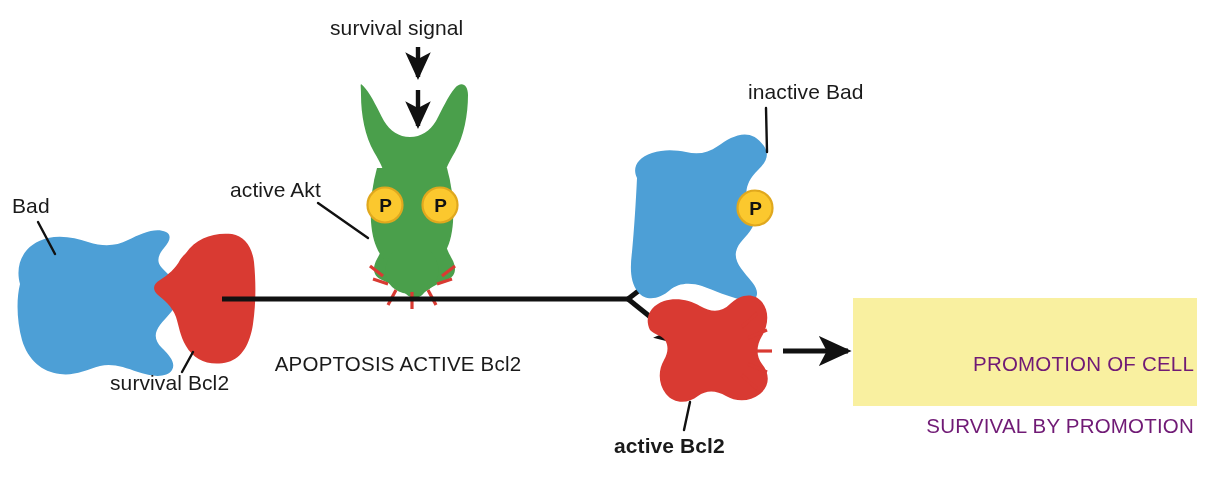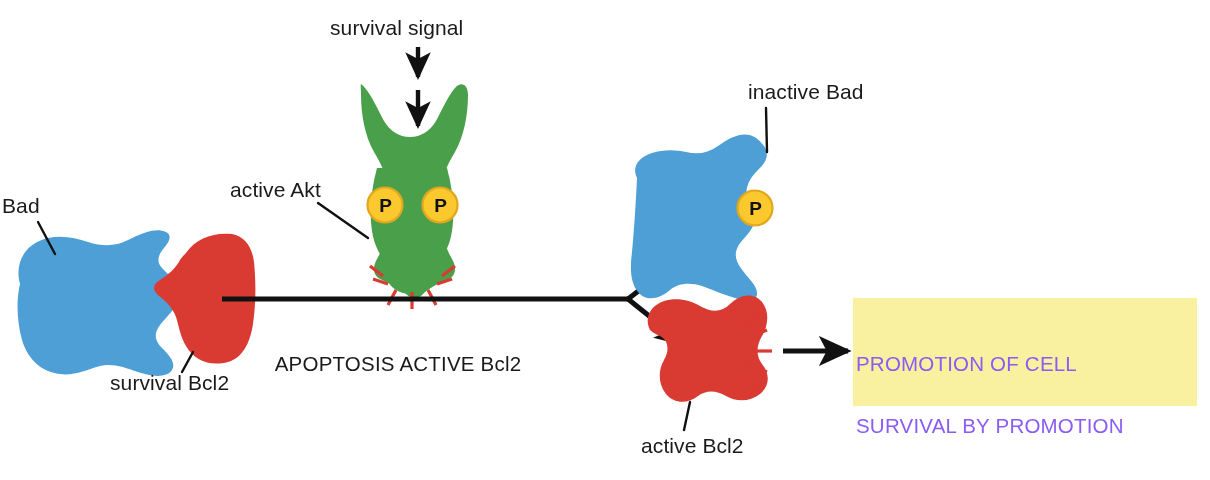--- a/index.html
+++ b/index.html
@@ -50,31 +50,31 @@
     position: absolute;
     font-family: "Liberation Sans", sans-serif;
     font-size: 19px;
     font-weight: 700;
     color: #121212;
     text-align: center;
     line-height: 1;
   }
   #label-survival-signal { left: 330px; top: 16px; }
   #label-active-akt      { left: 230px; top: 178px; }
-  #label-bad             { left: 2px;  top: 194px; }
+  #label-bad             { left: 12px;  top: 194px; }
   #label-inactive-bcl2   { left: 110px; top: 371px; }
   #label-inactive-bad    { left: 748px; top: 80px; text-align: right; }
-  #label-active-bcl2     { left: 641px; top: 434px; }
+  #label-active-bcl2     { left: 614px; top: 434px; font-weight: bold; }
   #label-reaction        { left: 222px; top: 304px; width: 352px; }
   #label-outcome         { left: 856px; top: 314px; width: 338px; }
   .outcome-box-text {
     font-size: 20.5px;
     letter-spacing: 0.2px;
-    text-align: left;
-    color: #8b5cf6;
+    text-align: right;
+    color: #701a75;
   }
 </style>
 </head>
 <body>
 
 <div id="diagram-root">
 
   <svg id="diagram-svg" viewBox="0 0 1210 480" xmlns="http://www.w3.org/2000/svg">
 
     <defs>

